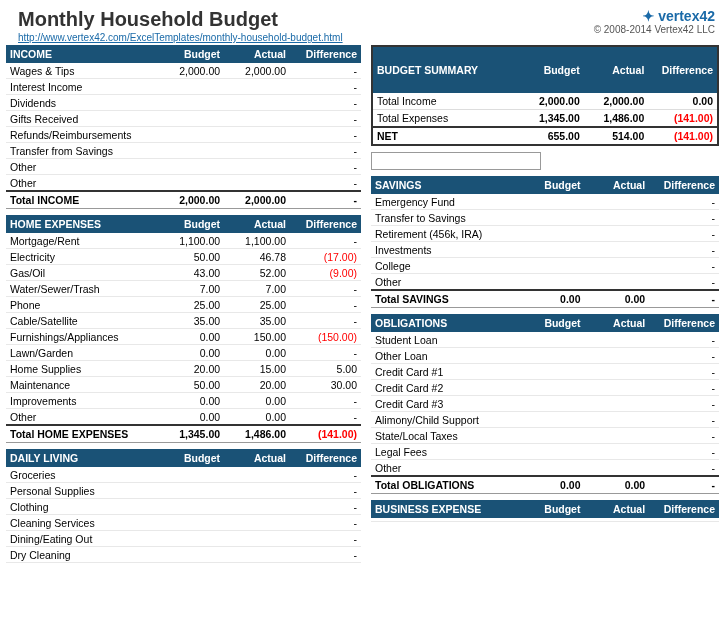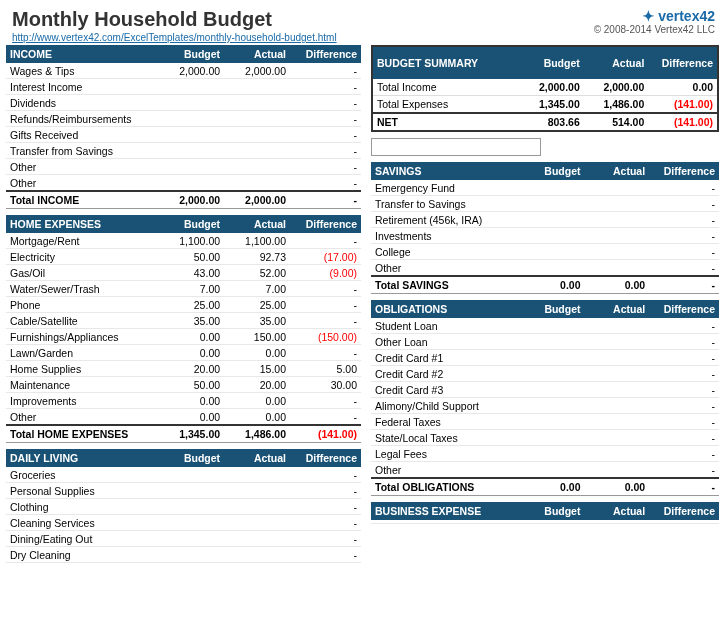--- a/index.html
+++ b/index.html
@@ -5,21 +5,21 @@
     * { margin: 0; padding: 0; box-sizing: border-box; }
     body {
       font-family: Arial, sans-serif;
       font-size: 11px;
       background: #fff;
       width: 725px;
       min-height: 641px;
       overflow: hidden;
     }
     .header {
-      padding: 8px 10px 2px 12px;
+      padding: 8px 10px 2px 18px;
       display: flex;
       justify-content: space-between;
       align-items: flex-start;
     }
     .header-left h1 {
       font-size: 20px;
       font-weight: bold;
       color: #333;
     }
     .header-left a {
@@ -89,21 +89,21 @@
     .red { color: red; }
     .section-gap { height: 6px; }
     
     .summary-table {
       border: 2px solid #333;
     }
     .summary-table th {
       background: #1a5276;
       color: #fff;
       font-weight: bold;
-      padding: 10px 4px;
+      padding: 17px 4px;
       text-align: left;
     }
     .summary-table th.num { text-align: right; }
     .summary-table td { padding: 2px 4px; border-bottom: 1px solid #ddd; }
     .summary-table td.num { text-align: right; font-weight: bold; }
     .summary-table tr.net-row td { border-top: 2px solid #333; font-weight: bold; }
     .progress-bar-container {
       margin: 4px 0 6px 0;
       height: 18px;
       width: 170px;
@@ -154,27 +154,27 @@
       <td class="num"></td>
       <td class="num">-</td>
     </tr>
           <tr class="data-row">
       <td>Dividends</td>
       <td class="num"></td>
       <td class="num"></td>
       <td class="num">-</td>
     </tr>
           <tr class="data-row">
+      <td>Gifts Received</td>
+      <td class="num"></td>
+      <td class="num"></td>
+      <td class="num">-</td>
+    </tr>
+          <tr class="data-row">
       <td>Refunds/Reimbursements</td>
-      <td class="num"></td>
-      <td class="num"></td>
-      <td class="num">-</td>
-    </tr>
-          <tr class="data-row">
-      <td>Gifts Received</td>
       <td class="num"></td>
       <td class="num"></td>
       <td class="num">-</td>
     </tr>
           <tr class="data-row">
       <td>Transfer from Savings</td>
       <td class="num"></td>
       <td class="num"></td>
       <td class="num">-</td>
     </tr>
@@ -215,21 +215,21 @@
       <tbody id="home-body">
       <tr class="data-row">
       <td>Mortgage/Rent</td>
       <td class="num">1,100.00</td>
       <td class="num">1,100.00</td>
       <td class="num">-</td>
     </tr>
           <tr class="data-row">
       <td>Electricity</td>
       <td class="num">50.00</td>
-      <td class="num">92.73</td>
+      <td class="num">46.78</td>
       <td class="num red">(17.00)</td>
     </tr>
           <tr class="data-row">
       <td>Gas/Oil</td>
       <td class="num">43.00</td>
       <td class="num">52.00</td>
       <td class="num red">(9.00)</td>
     </tr>
           <tr class="data-row">
       <td>Water/Sewer/Trash</td>
@@ -368,21 +368,21 @@
           <td class="num">0.00</td>
         </tr>
         <tr>
           <td>Total Expenses</td>
           <td class="num">1,345.00</td>
           <td class="num">1,486.00</td>
           <td class="num red">(141.00)</td>
         </tr>
         <tr class="net-row">
           <td>NET</td>
-          <td class="num">803.66</td>
+          <td class="num">655.00</td>
           <td class="num">514.00</td>
           <td class="num red">(141.00)</td>
         </tr>
       </tbody>
     </table>
 
     <div class="progress-bar-container"></div>
 
     <table style="margin-bottom:6px;">
       <thead>
@@ -481,26 +481,20 @@
       <td class="num"></td>
       <td class="num">-</td>
     </tr>
           <tr class="data-row">
       <td>Alimony/Child Support</td>
       <td class="num"></td>
       <td class="num"></td>
       <td class="num">-</td>
     </tr>
           <tr class="data-row">
-      <td>Federal Taxes</td>
-      <td class="num"></td>
-      <td class="num"></td>
-      <td class="num">-</td>
-    </tr>
-          <tr class="data-row">
       <td>State/Local Taxes</td>
       <td class="num"></td>
       <td class="num"></td>
       <td class="num">-</td>
     </tr>
           <tr class="data-row">
       <td>Legal Fees</td>
       <td class="num"></td>
       <td class="num"></td>
       <td class="num">-</td>

